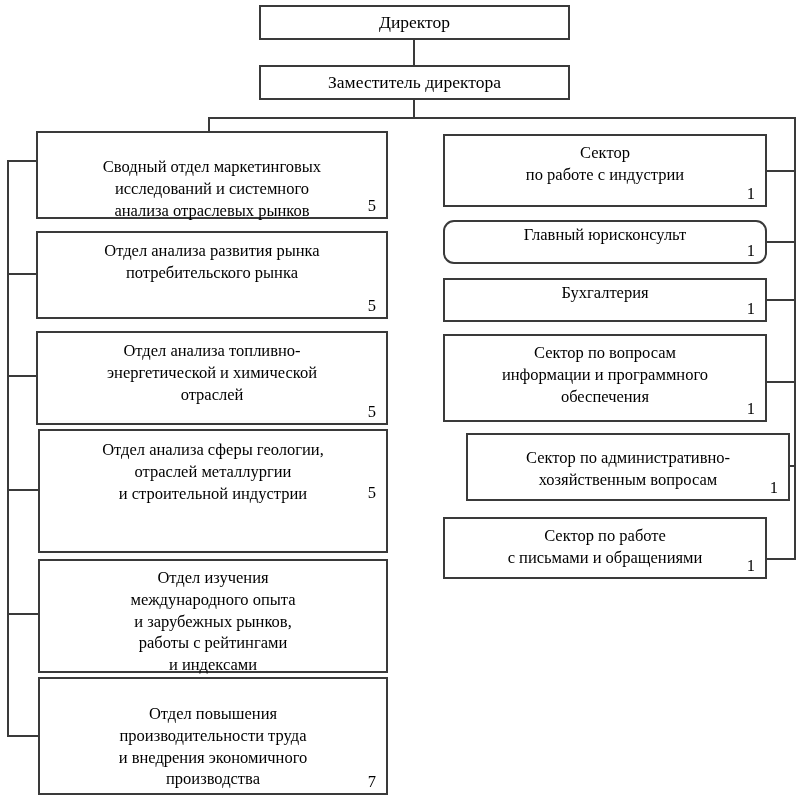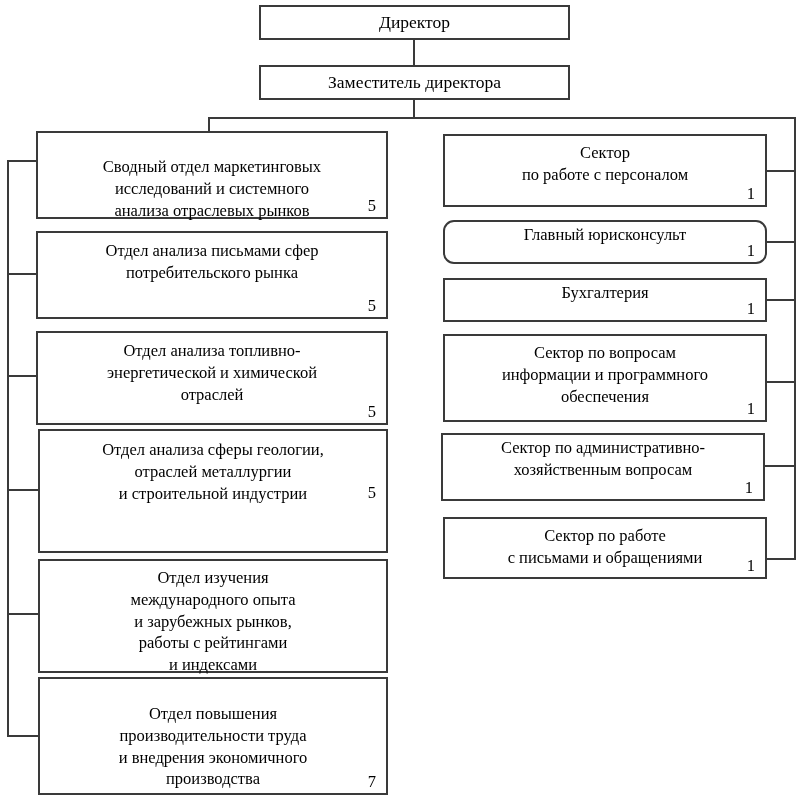--- a/index.html
+++ b/index.html
@@ -91,21 +91,21 @@
   <div class="line h" style="left:7px; top:735px; width:33px;"></div>
 
   <div class="node" style="left:36px; top:131px; width:352px; height:88px; padding-top:23px;">
     <div class="node-title">Сводный отдел маркетинговых
 исследований и системного
 анализа отраслевых рынков</div>
     <div class="node-count">5</div>
   </div>
 
   <div class="node" style="left:36px; top:231px; width:352px; height:88px; padding-top:7px;">
-    <div class="node-title">Отдел анализа письмами сфер
+    <div class="node-title">Отдел анализа развития рынка
 потребительского рынка</div>
     <div class="node-count">5</div>
   </div>
 
   <div class="node" style="left:36px; top:331px; width:352px; height:94px; padding-top:7px;">
     <div class="node-title">Отдел анализа топливно-
 энергетической и химической
 отраслей</div>
     <div class="node-count">5</div>
   </div>
@@ -136,42 +136,42 @@
 
   <div class="line h" style="left:765px; top:170px; width:31px;"></div>
   <div class="line h" style="left:765px; top:241px; width:31px;"></div>
   <div class="line h" style="left:765px; top:299px; width:31px;"></div>
   <div class="line h" style="left:765px; top:381px; width:31px;"></div>
   <div class="line h" style="left:765px; top:465px; width:31px;"></div>
   <div class="line h" style="left:765px; top:558px; width:31px;"></div>
 
   <div class="node" style="left:443px; top:134px; width:324px; height:73px; padding-top:6px;">
     <div class="node-title">Сектор
-по работе с персоналом</div>
+по работе с индустрии</div>
     <div class="node-count">1</div>
   </div>
 
   <div class="node" style="left:443px; top:220px; width:324px; height:44px; padding-top:2px;border-radius:11px;">
     <div class="node-title">Главный юрисконсульт</div>
     <div class="node-count">1</div>
   </div>
 
   <div class="node" style="left:443px; top:278px; width:324px; height:44px; padding-top:2px;">
     <div class="node-title">Бухгалтерия</div>
     <div class="node-count">1</div>
   </div>
 
   <div class="node" style="left:443px; top:334px; width:324px; height:88px; padding-top:6px;align-items:center;">
     <div class="node-title">Сектор по вопросам
 информации и программного
 обеспечения</div>
     <div class="node-count">1</div>
   </div>
 
-  <div class="node" style="left:441px; top:433px; width:324px; height:68px; padding-top:2px;">
+  <div class="node" style="left:466px; top:433px; width:324px; height:68px; padding-top:12px;">
     <div class="node-title">Сектор по административно-
 хозяйственным вопросам</div>
     <div class="node-count">1</div>
   </div>
 
   <div class="node" style="left:443px; top:517px; width:324px; height:62px; padding-top:6px;">
     <div class="node-title">Сектор по работе
 с письмами и обращениями</div>
     <div class="node-count">1</div>
   </div>

